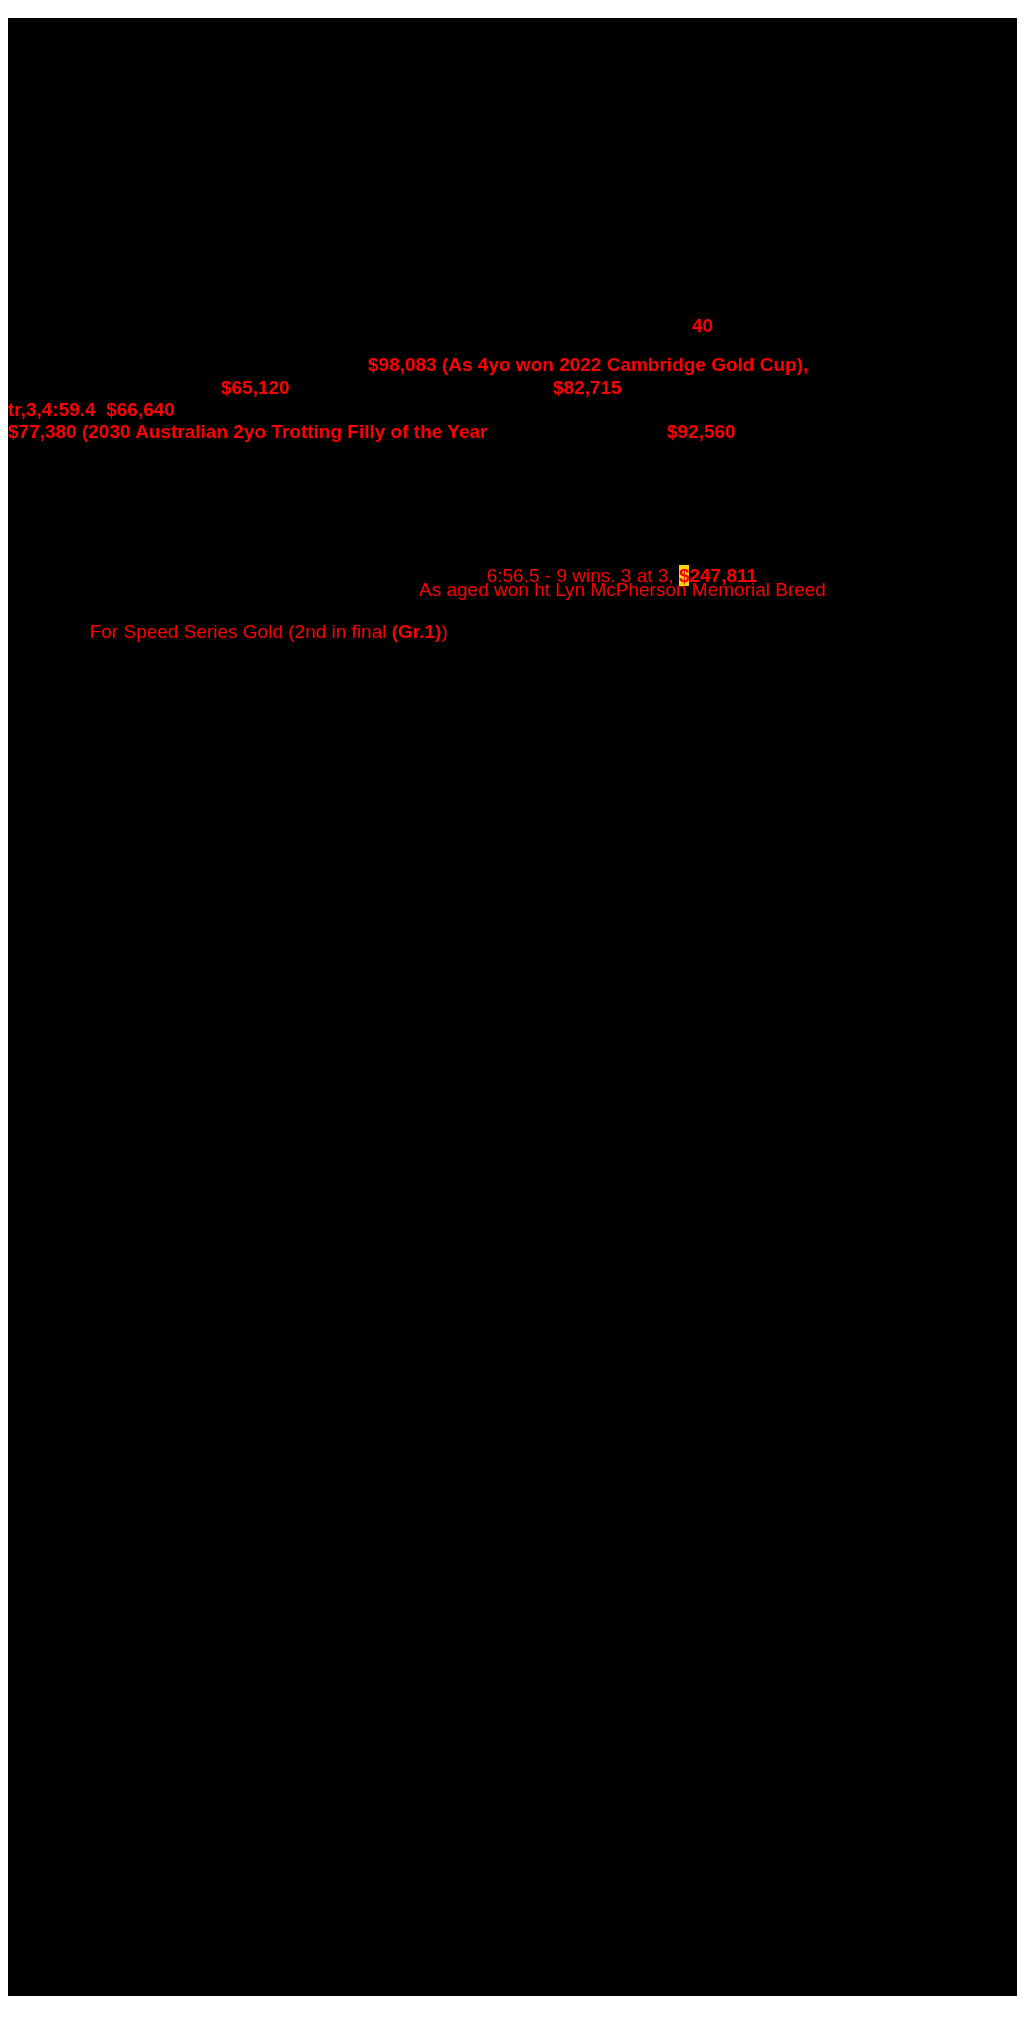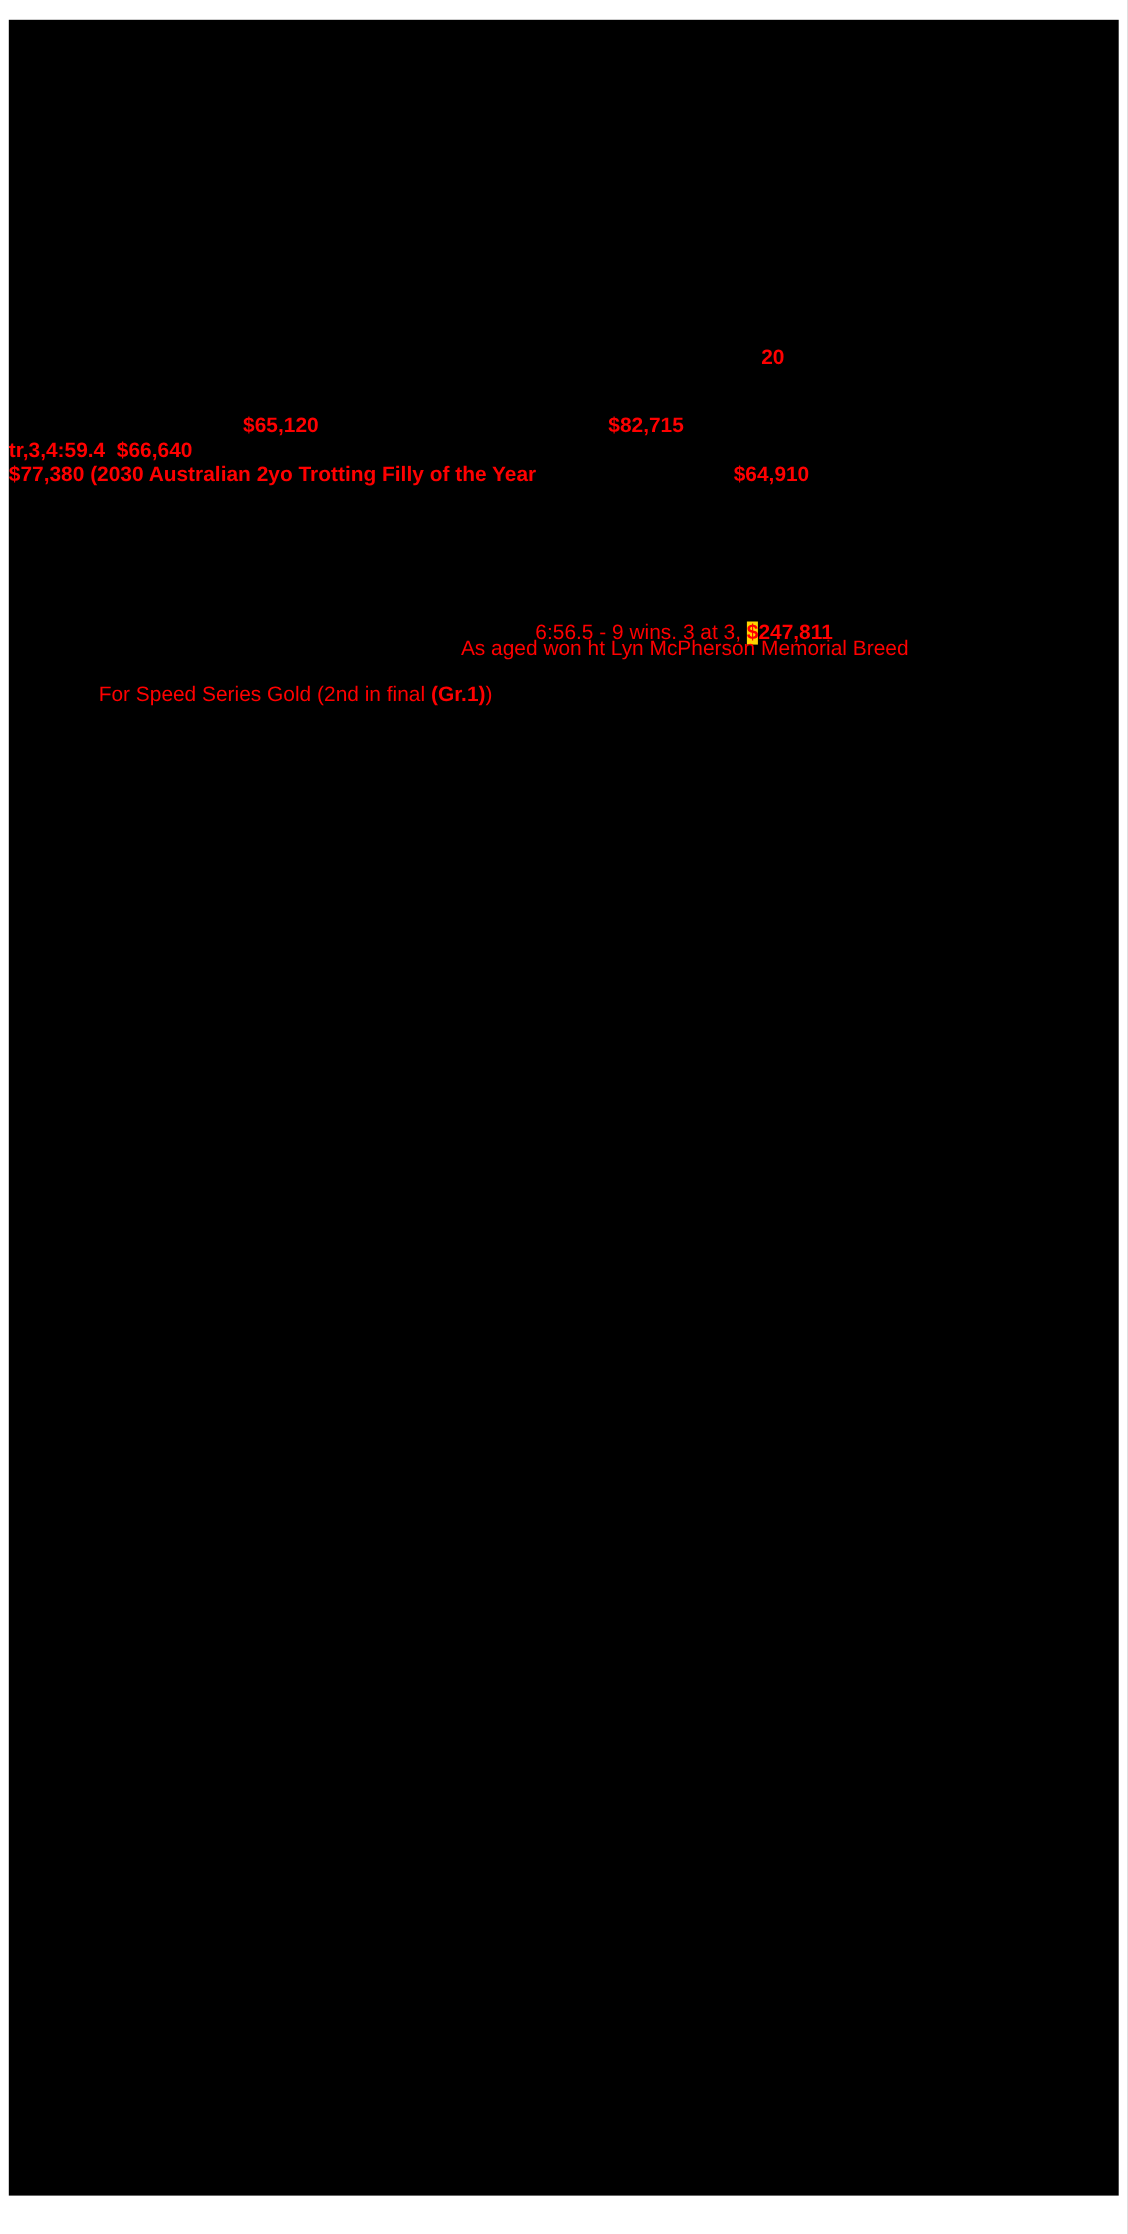--- a/index.html
+++ b/index.html
@@ -46,32 +46,33 @@
     color: #ff0000;
   }
   .f19 { font-size: 19px; }
 </style>
 </head>
 <body>
 
 <div id="page">
   <div class="canvas">
 
-    <div class="frag bold f19" style="left:684px; top:298px;">20</div>
+    <div class="frag bold f19" style="left:684px; top:298px;">40</div>
 
+    <div class="frag bold f19" style="left:360px; top:337px;">$98,083 (As 4yo won 2022 Cambridge Gold Cup),</div>
 
     <div class="frag bold f19" style="left:213px; top:360px;">$65,120</div>
 
     <div class="frag bold f19" style="left:545px; top:360px;text-align:right;">$82,715</div>
 
     <div class="frag bold f19" style="left:0px; top:382px;">tr,3,4:59.4  $66,640</div>
 
     <div class="frag bold f19" style="left:0px; top:404px;">$77,380 (2030 Australian 2yo Trotting Filly of the Year</div>
 
-    <div class="frag bold f19" style="left:659px; top:404px;">$64,910</div>
+    <div class="frag bold f19" style="left:659px; top:404px;">$92,560</div>
 
     <div class="frag f19" style="left:447px; top:528px;">
       <span>6:56.5 - 9 wins. 3 at 3, </span><span class="hl bold">$</span><span class="bold">247,811</span>
     </div>
 
     <div class="frag f19" style="left:411px; top:562px;">As aged won ht Lyn McPherson Memorial Breed</div>
 
     <div class="frag f19" style="left:50px; top:584px;">
       <span>For Speed Series Gold (2nd in final </span><span class="bold">(Gr.1)</span><span>)</span>
     </div>

